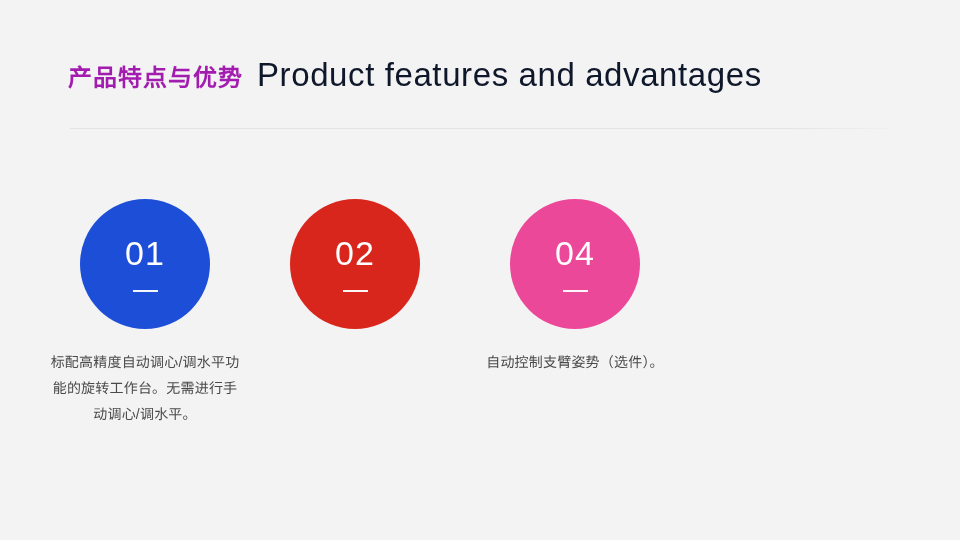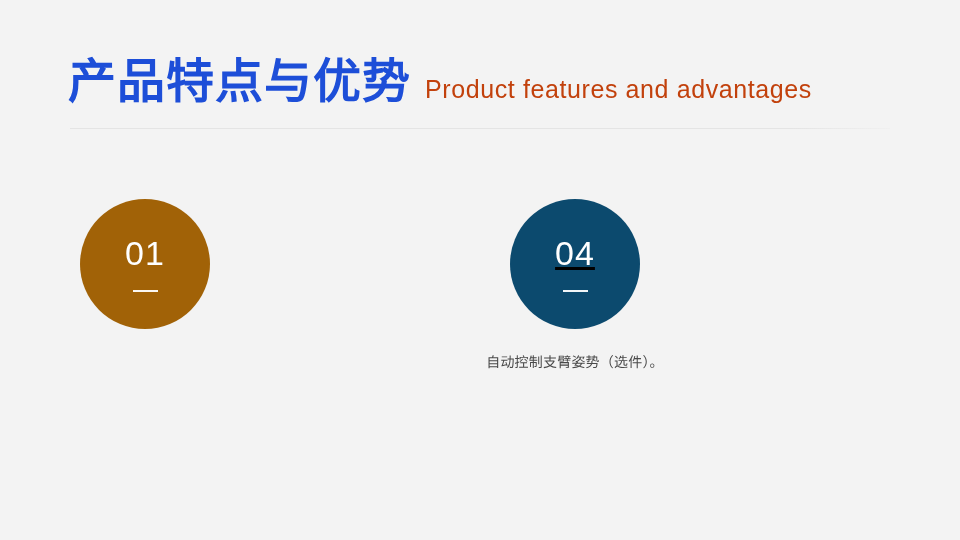--- a/index.html
+++ b/index.html
@@ -27,30 +27,30 @@
   
   .header {
     position: absolute;
     left: 68px;
     top: 58px;
     display: flex;
     align-items: baseline;
     white-space: nowrap;
   }
   .title-cn {
-    font-size: 48px;
+    font-size: 24px;
     font-weight: bold;
-    color: #1d4ed8;
+    color: #a21caf;
     letter-spacing: 1px;
     line-height: 1;
   }
   .title-en {
-    font-size: 25px;
+    font-size: 33px;
     font-weight: 300;
-    color: #c2410c;
+    color: #0f172a;
     letter-spacing: 0.6px;
     margin-left: 14px;
     line-height: 1;
   }
   .header-rule {
     position: absolute;
     left: 70px;
     top: 128px;
     width: 820px;
     height: 1px;
@@ -120,32 +120,37 @@
   <div class="header">
     <span class="title-cn">产品特点与优势</span>
     <span class="title-en">Product features and advantages</span>
   </div>
 
   <div class="header-rule"></div>
 
   <div class="columns">
 
     <div class="col col-1">
-      <div class="badge" style="background: #a16207;">
+      <div class="badge" style="background: #1d4ed8;">
         <span class="badge-num">01</span>
+        <span class="badge-dash"></span>
+      </div>
+      <div class="col-text">标配高精度自动调心/调水平功能的旋转工作台。无需进行手动调心/调水平。</div>
+    </div>
+
+    <div class="col col-2">
+      <div class="badge" style="background: rgb(217, 38, 28);">
+        <span class="badge-num">02</span>
         <span class="badge-dash"></span>
       </div>
     </div>
 
-    <div class="col col-2">
-    </div>
-
 
     <div class="col col-4">
-      <div class="badge" style="background: #0c4a6e; text-decoration: underline;">
+      <div class="badge" style="background: #ec4899;">
         <span class="badge-num">04</span>
         <span class="badge-dash"></span>
       </div>
       <div class="col-text">自动控制支臂姿势（选件）。</div>
     </div>
 
   </div>
 </div>
 
 </body></html>

